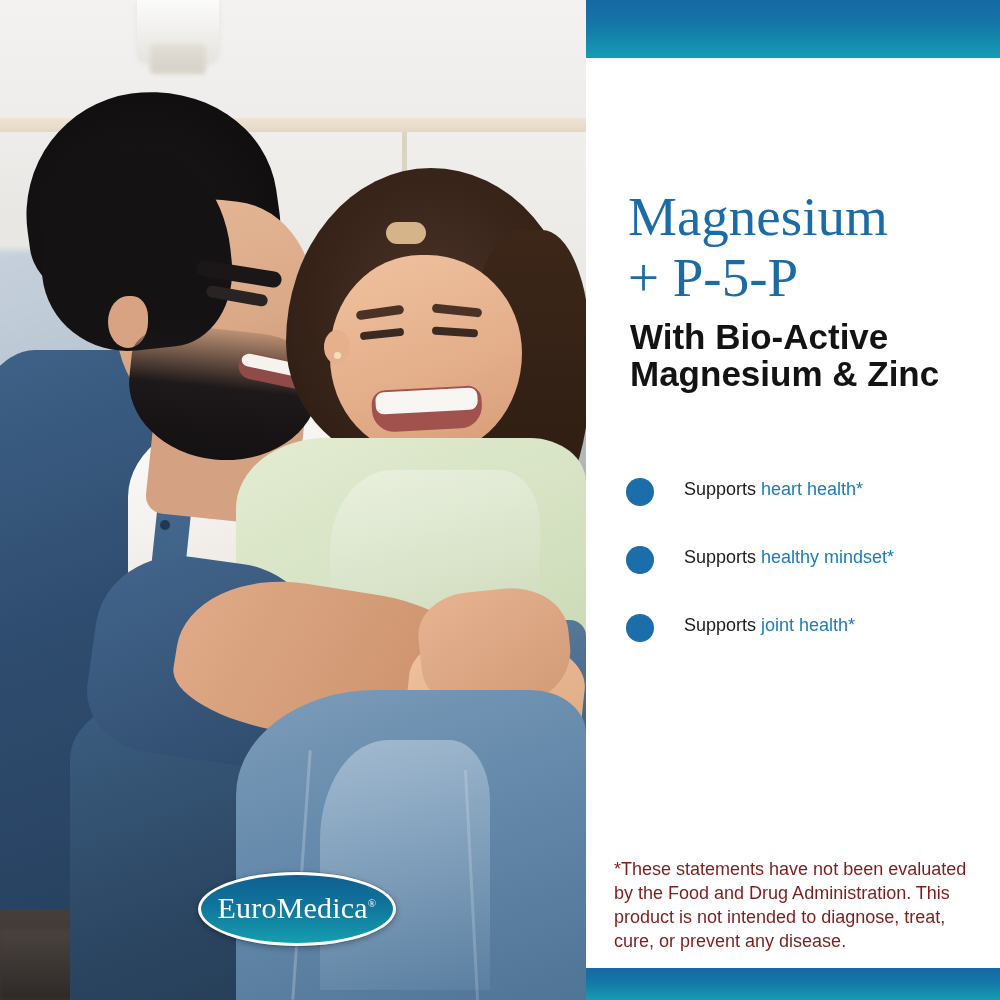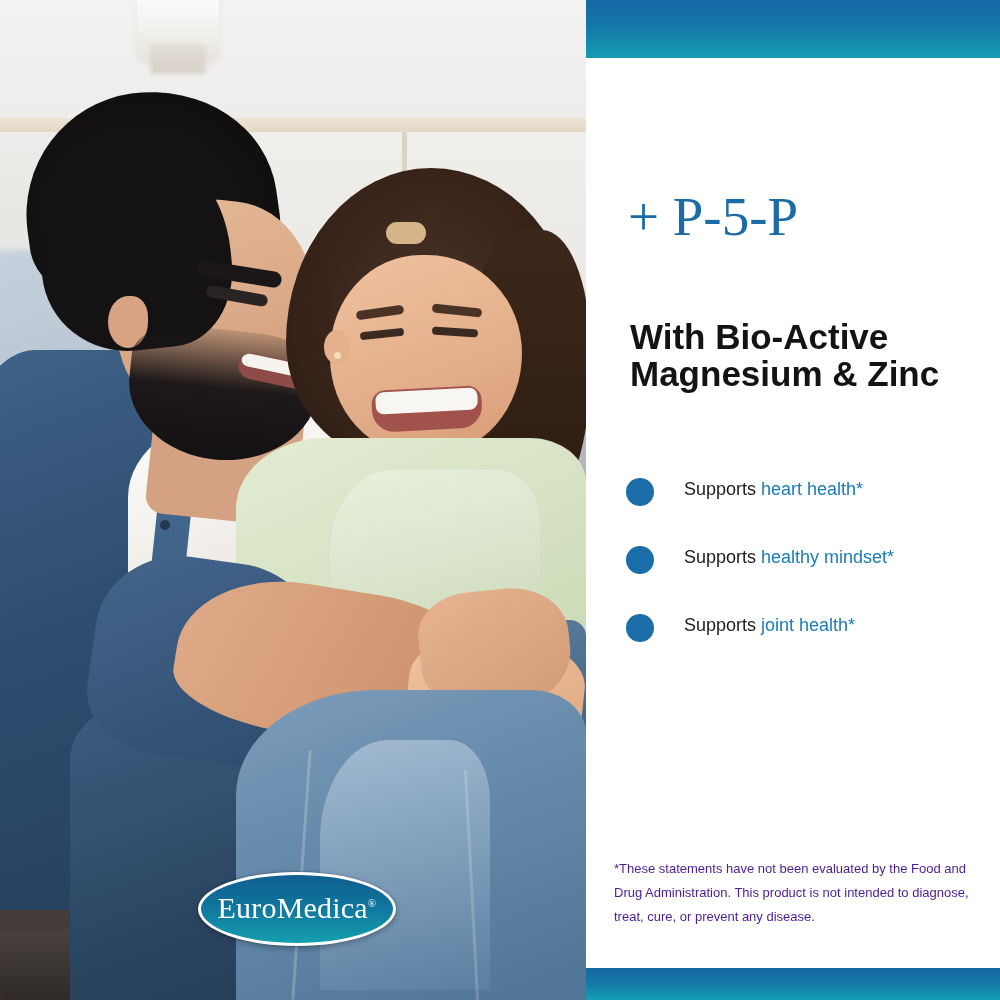--- a/index.html
+++ b/index.html
@@ -159,21 +159,21 @@
 
   .bullets{position:absolute;left:626px;top:470px;width:360px;}
   .bullet{position:relative;display:flex;align-items:flex-start;margin-bottom:30px;}
   .bullet:last-child{margin-bottom:0;}
   .dot{flex:0 0 auto;width:28px;height:28px;border-radius:50%;background:#1b6ea9;margin-top:8px;}
   .btext{margin-left:30px;font-size:18px;line-height:38px;color:#1b1b1b;}
   .btext .hl{color:#1b7cb8;}
 
   .disclaimer{
     position:absolute;left:614px;top:857px;width:362px;
-    color:#4c1d95;font-size:13px;line-height:24px;
+    color:#7f1d1d;font-size:18px;line-height:24px;
   }
 </style>
 </head>
 <body>
 
 <div class="canvas">
 
   <div class="photo">
     <div class="ph-wall"></div>
     <div class="ph-shelf"></div>
@@ -235,20 +235,21 @@
     <div class="logo">
       <span class="logo-text"><span>EuroMedica</span><span class="logo-reg">®</span></span>
     </div>
   </div>
 
   <div class="panel"></div>
   <div class="bar-top"></div>
   <div class="bar-bottom"></div>
 
   <div class="title">
+    <div>Magnesium</div>
     <div>+ P-5-P</div>
   </div>
 
   <div class="subtitle">
     <div>With Bio-Active</div>
     <div>Magnesium &amp; Zinc</div>
   </div>
 
   <div class="bullets">
     <div class="bullet">

